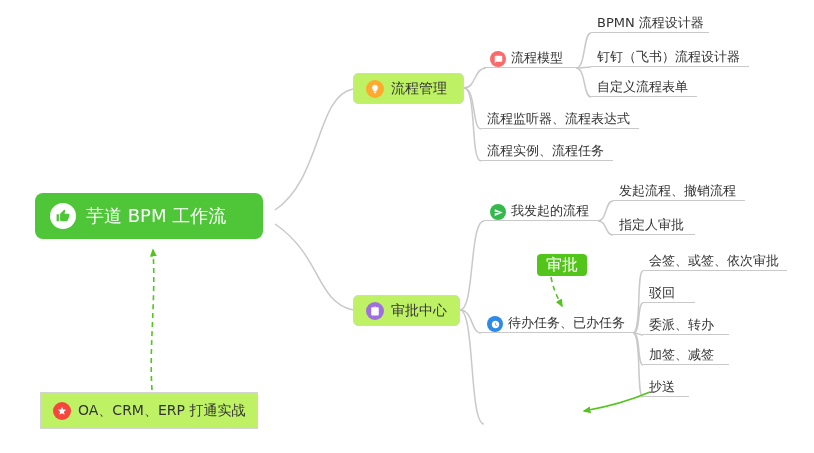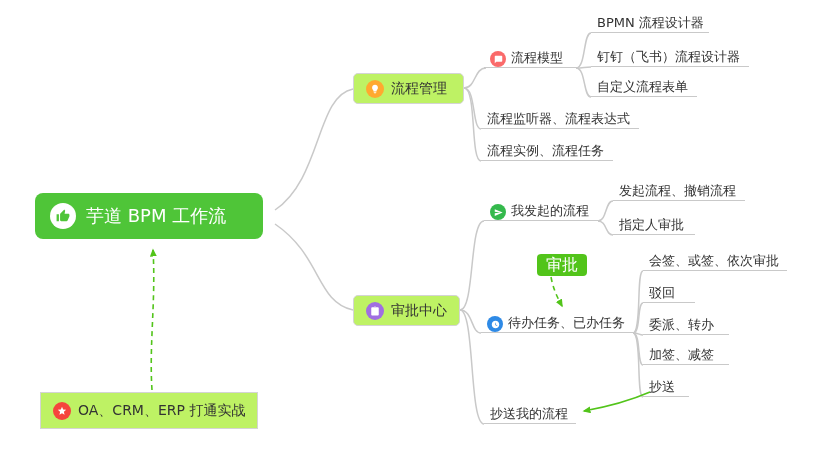--- a/index.html
+++ b/index.html
@@ -199,19 +199,16 @@
   </div>
 
   <div class="leaf" style="left:643px;top:340px;width:86px">
     <span>加签、减签</span>
   </div>
 
   <div class="leaf" style="left:643px;top:372px;width:46px">
     <span>抄送</span>
   </div>
 
-  <div class="leaf" style="left:484px;top:399px;width:92px">
-    <span>抄送我的流程</span>
-  </div>
 
   <div class="badge">审批</div>
 
 </div>
 
 </body></html>

